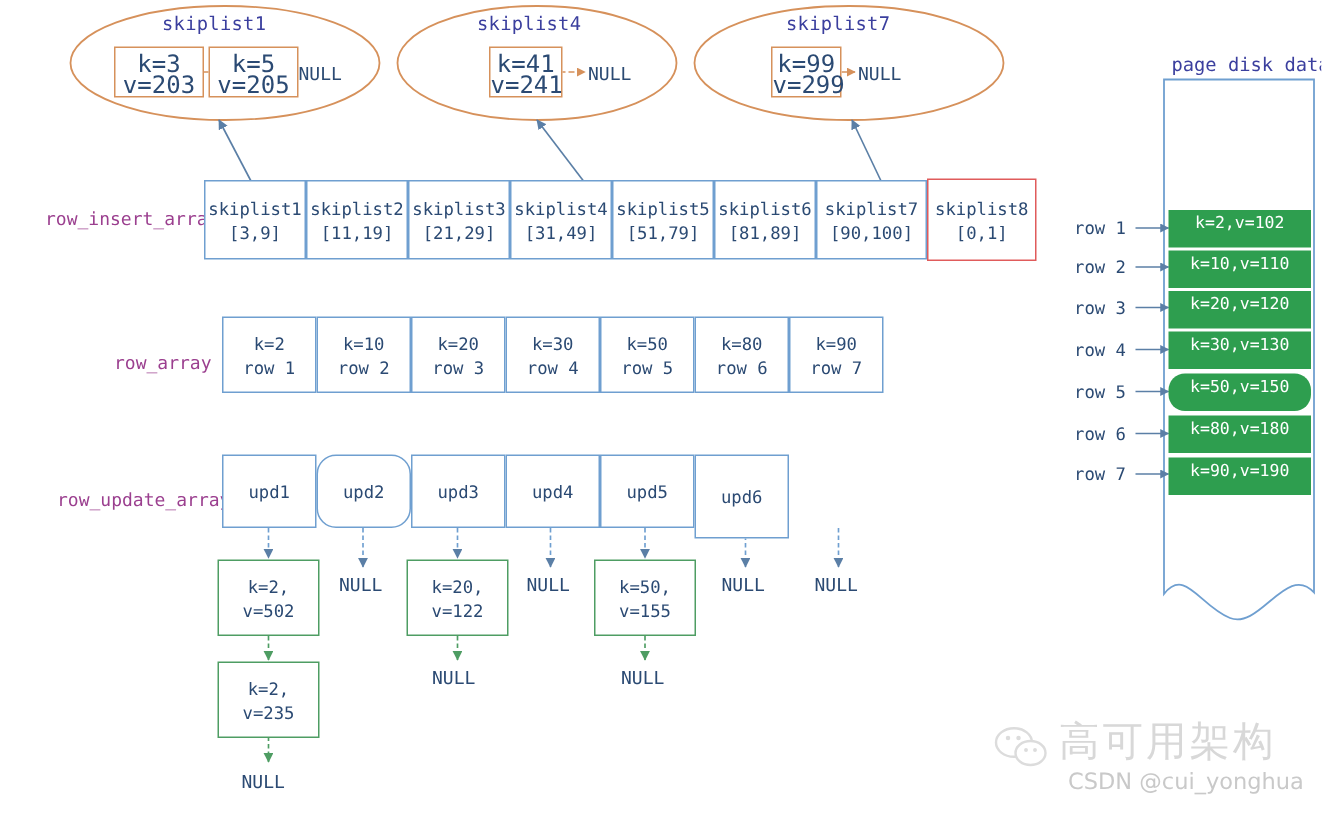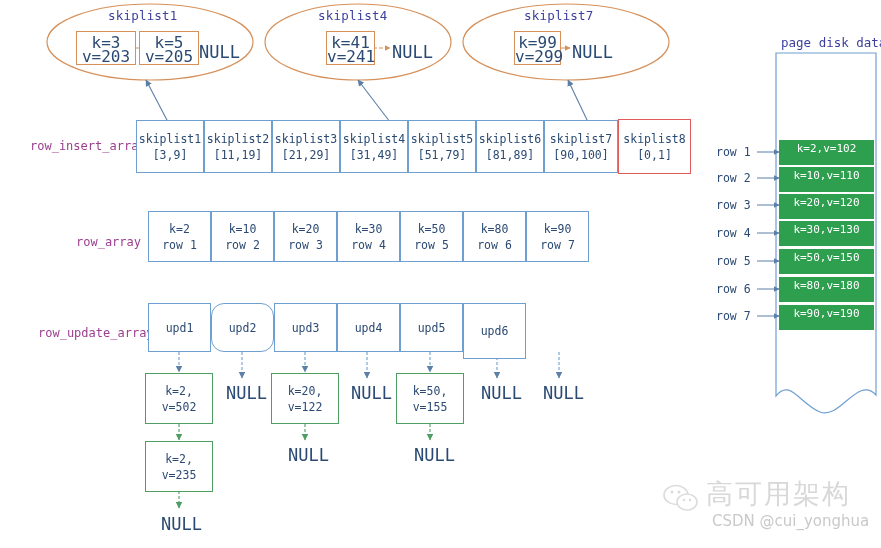--- a/index.html
+++ b/index.html
@@ -43,21 +43,21 @@
     color: #2b4a73;
     font-size: 16px;
     line-height: 14px;
     padding-top: 4px;
     text-align: center;
   }
   .sl-node div { white-space: nowrap; }
 
   .nullish {
     position: absolute;
-    font-size: 17px;
+    font-size: 12px;
     color: #2b4a73;
     white-space: nowrap;
   }
 
   
   .arr-label {
     position: absolute;
     font-size: 12px;
     color: #9b3f8f;
     white-space: nowrap;
@@ -355,21 +355,21 @@
   </div>
   <div class="disk-row" style="left:779px; top:167px; width:95px; height:25px;">
     <span>k=10,v=110</span>
   </div>
   <div class="disk-row" style="left:779px; top:194px; width:95px; height:25px;">
     <span>k=20,v=120</span>
   </div>
   <div class="disk-row" style="left:779px; top:221px; width:95px; height:25px;">
     <span>k=30,v=130</span>
   </div>
-  <div class="disk-row" style="left:779px; top:249px; width:95px; height:25px;">
+  <div class="disk-row" style="left:779px; top:249px; width:95px; height:25px;border-radius:11px;">
     <span>k=50,v=150</span>
   </div>
   <div class="disk-row" style="left:779px; top:277px; width:95px; height:25px;">
     <span>k=80,v=180</span>
   </div>
   <div class="disk-row" style="left:779px; top:305px; width:95px; height:25px;">
     <span>k=90,v=190</span>
   </div>
 
   <div class="row-label" style="left:716px; top:145px;">row 1</div>

